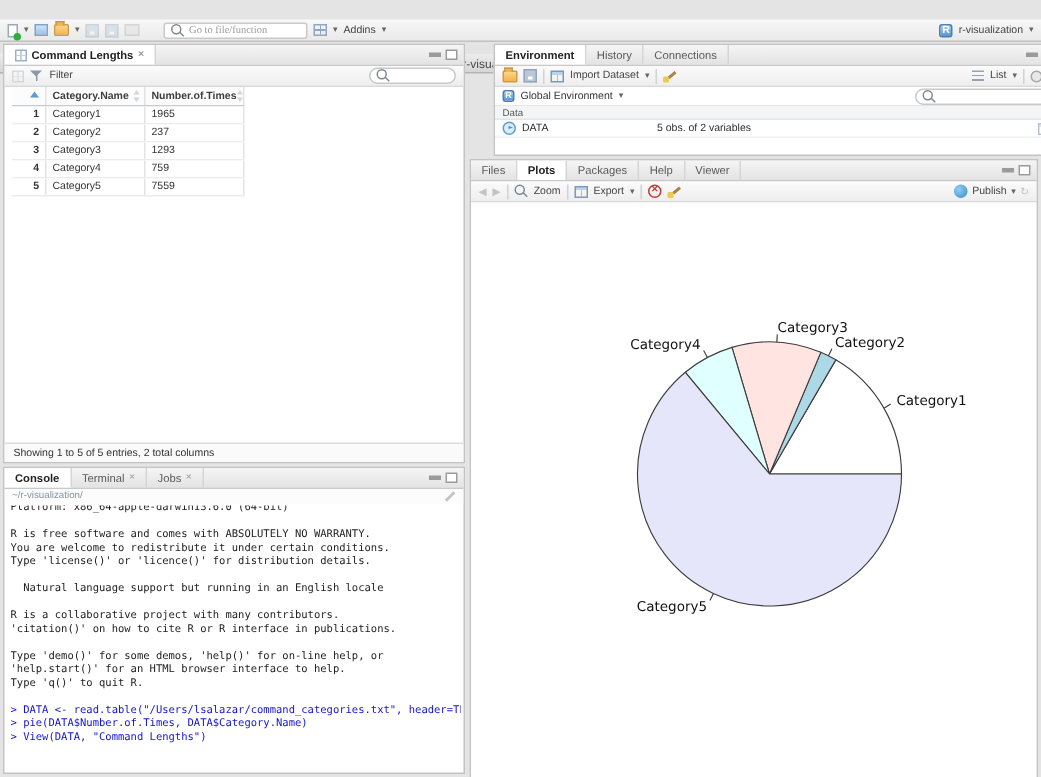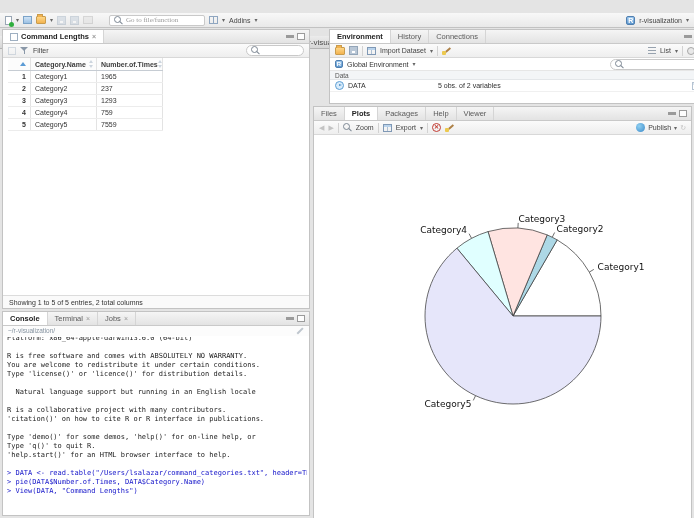--- a/index.html
+++ b/index.html
@@ -277,22 +277,22 @@
         <div class="cline">R is free software and comes with ABSOLUTELY NO WARRANTY.</div>
         <div class="cline">You are welcome to redistribute it under certain conditions.</div>
         <div class="cline">Type 'license()' or 'licence()' for distribution details.</div>
         <div class="cline"></div>
         <div class="cline">  Natural language support but running in an English locale</div>
         <div class="cline"></div>
         <div class="cline">R is a collaborative project with many contributors.</div>
         <div class="cline">'citation()' on how to cite R or R interface in publications.</div>
         <div class="cline"></div>
         <div class="cline">Type 'demo()' for some demos, 'help()' for on-line help, or</div>
+        <div class="cline">'help.start()' for an HTML browser interface to help.</div>
         <div class="cline">Type 'q()' to quit R.</div>
-        <div class="cline">'help.start()' for an HTML browser interface to help.</div>
         <div class="cline"></div>
         <div class="cline cmd">&gt; DATA &lt;- read.table("/Users/lsalazar/command_categories.txt", header=TRUE)</div>
         <div class="cline cmd">&gt; pie(DATA$Number.of.Times, DATA$Category.Name)</div>
         <div class="cline cmd">&gt; View(DATA, "Command Lengths")</div>
         <div class="cline">
           
         </div>
       </div>
     </div>
   </div>

